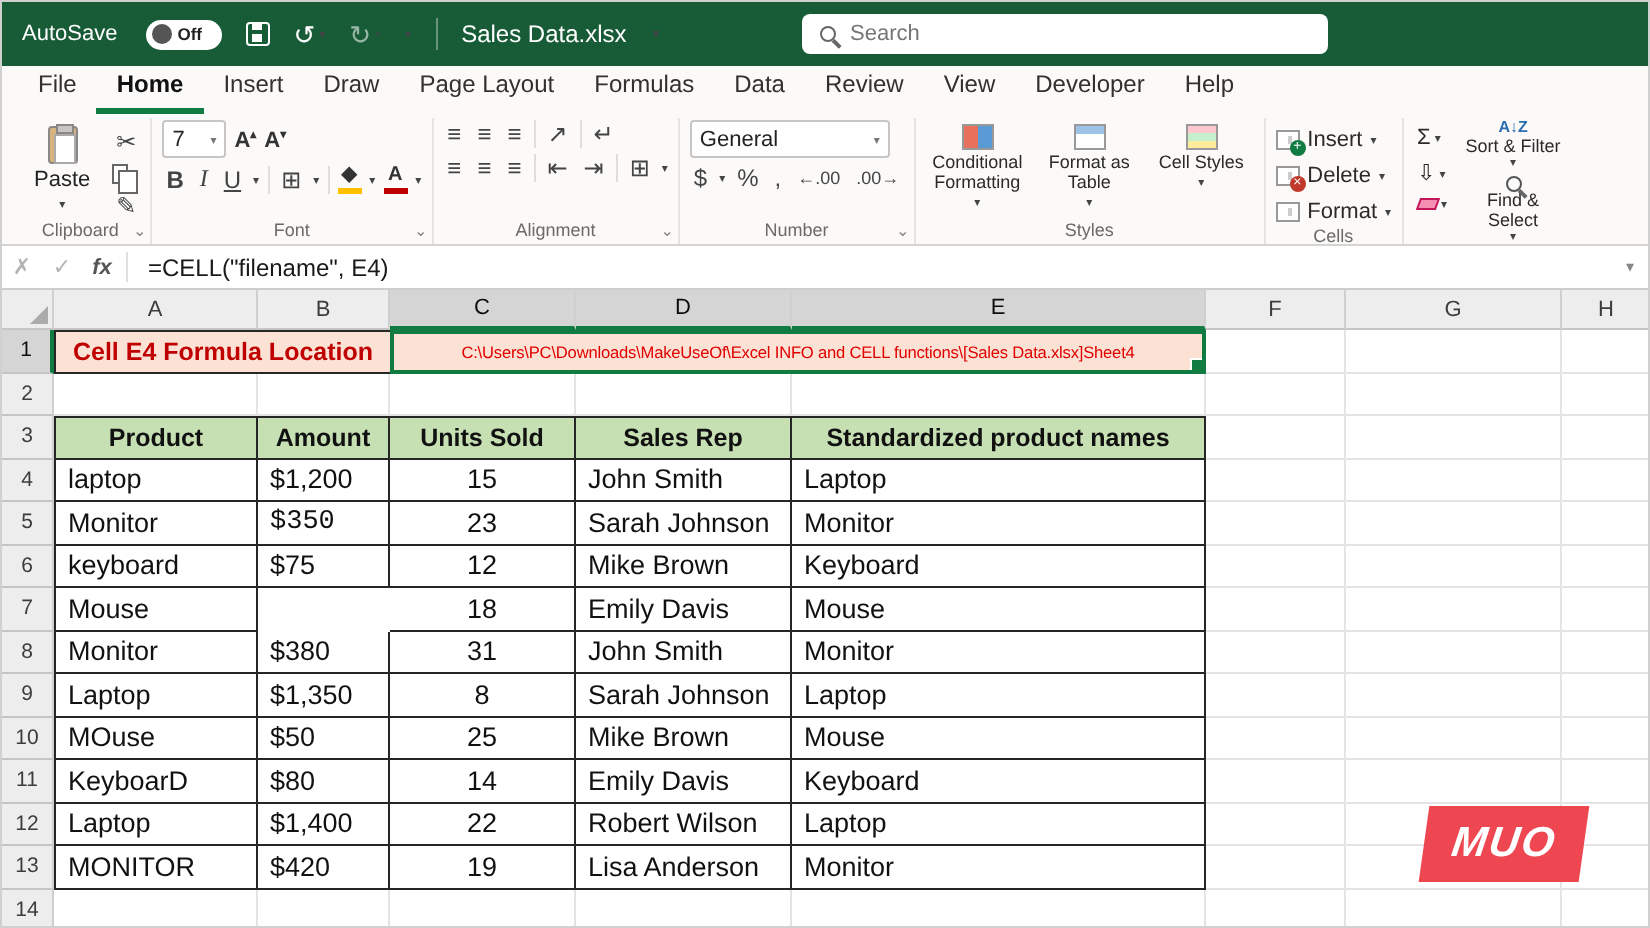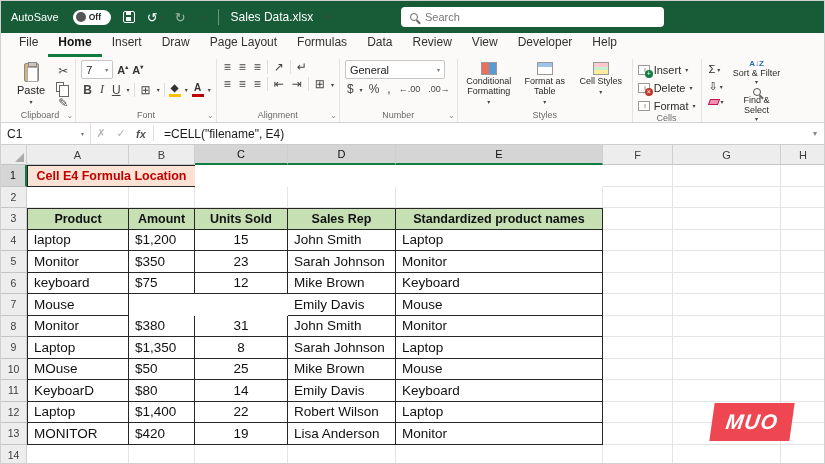--- a/index.html
+++ b/index.html
@@ -348,44 +348,41 @@
             </div>
           </div>
         </div>
       </div>
       <div class="rg-label">Editing</div>
     </div>
 
   </div>
 
   <div class="fbar">
-    <div class="namebox">
-      <span>C1</span>
-      <span class="mini-caret">▾</span>
-    </div>
     <span class="fb-btn">✗</span>
     <span class="fb-btn">✓</span>
     <span class="fb-btn fb-fx">fx</span>
     <span class="fb-div"></span>
     <div class="formula">=CELL("filename", E4)</div>
     <span class="fb-expand">▾</span>
   </div>
 
   <div class="grid" id="grid" style="grid-template-columns: 26px 102px 66px 93px 108px 207px 70px 108px 45px; grid-template-rows: 20px repeat(14, 21.5px);">
       <div class="gh corner" style="grid-area: 1 / 1;"></div>
       <div class="gh colh" style="grid-area: 1 / 2;">A</div>
       <div class="gh colh" style="grid-area: 1 / 3;">B</div>
       <div class="gh colh sel" style="grid-area: 1 / 4;">C</div>
       <div class="gh colh sel" style="grid-area: 1 / 5;">D</div>
       <div class="gh colh sel" style="grid-area: 1 / 6;">E</div>
       <div class="gh colh" style="grid-area: 1 / 7;">F</div>
       <div class="gh colh" style="grid-area: 1 / 8;">G</div>
       <div class="gh colh" style="grid-area: 1 / 9;">H</div>
       <div class="gh rowh sel" style="grid-area: 2 / 1;">1</div>
       <div class="cell banner-a" style="grid-area: 2 / 2 / auto / span 2;">Cell E4 Formula Location</div>
+      <div class="cell banner-c" style="grid-area: 2 / 4 / auto / span 3;">C:\Users\PC\Downloads\MakeUseOf\Excel INFO and CELL functions\[Sales Data.xlsx]Sheet4</div>
       <div class="cell blank" style="grid-area: 2 / 7;"></div>
       <div class="cell blank" style="grid-area: 2 / 8;"></div>
       <div class="cell blank" style="grid-area: 2 / 9;"></div>
       <div class="gh rowh" style="grid-area: 3 / 1;">2</div>
       <div class="cell blank" style="grid-area: 3 / 2;"></div>
       <div class="cell blank" style="grid-area: 3 / 3;"></div>
       <div class="cell blank" style="grid-area: 3 / 4;"></div>
       <div class="cell blank" style="grid-area: 3 / 5;"></div>
       <div class="cell blank" style="grid-area: 3 / 6;"></div>
       <div class="cell blank" style="grid-area: 3 / 7;"></div>
@@ -404,39 +401,40 @@
       <div class="cell td al tfirst" style="grid-area: 5 / 2;">laptop</div>
       <div class="cell td al" style="grid-area: 5 / 3;">$1,200</div>
       <div class="cell td ac" style="grid-area: 5 / 4;">15</div>
       <div class="cell td al" style="grid-area: 5 / 5;">John Smith</div>
       <div class="cell td al" style="grid-area: 5 / 6;">Laptop</div>
       <div class="cell blank" style="grid-area: 5 / 7;"></div>
       <div class="cell blank" style="grid-area: 5 / 8;"></div>
       <div class="cell blank" style="grid-area: 5 / 9;"></div>
       <div class="gh rowh" style="grid-area: 6 / 1;">5</div>
       <div class="cell td al tfirst" style="grid-area: 6 / 2;">Monitor</div>
-      <div class="cell td al" style="grid-area: 6 / 3;">$350</div>
+      <div class="cell td al" style="grid-area: 6 / 3; font-family: Liberation Mono, monospace;">$350</div>
       <div class="cell td ac" style="grid-area: 6 / 4;">23</div>
       <div class="cell td al" style="grid-area: 6 / 5;">Sarah Johnson</div>
       <div class="cell td al" style="grid-area: 6 / 6;">Monitor</div>
       <div class="cell blank" style="grid-area: 6 / 7;"></div>
       <div class="cell blank" style="grid-area: 6 / 8;"></div>
       <div class="cell blank" style="grid-area: 6 / 9;"></div>
       <div class="gh rowh" style="grid-area: 7 / 1;">6</div>
       <div class="cell td al tfirst" style="grid-area: 7 / 2;">keyboard</div>
       <div class="cell td al" style="grid-area: 7 / 3;">$75</div>
       <div class="cell td ac" style="grid-area: 7 / 4;">12</div>
       <div class="cell td al" style="grid-area: 7 / 5;">Mike Brown</div>
       <div class="cell td al" style="grid-area: 7 / 6;">Keyboard</div>
       <div class="cell blank" style="grid-area: 7 / 7;"></div>
       <div class="cell blank" style="grid-area: 7 / 8;"></div>
       <div class="cell blank" style="grid-area: 7 / 9;"></div>
       <div class="gh rowh" style="grid-area: 8 / 1;">7</div>
       <div class="cell td al tfirst" style="grid-area: 8 / 2;">Mouse</div>
       <div class="cell td al" style="grid-area: 8 / 3; margin-top: 32px;">$45</div>
+      <div class="cell td ac" style="grid-area: 8 / 4;">18</div>
       <div class="cell td al" style="grid-area: 8 / 5;">Emily Davis</div>
       <div class="cell td al" style="grid-area: 8 / 6;">Mouse</div>
       <div class="cell blank" style="grid-area: 8 / 7;"></div>
       <div class="cell blank" style="grid-area: 8 / 8;"></div>
       <div class="cell blank" style="grid-area: 8 / 9;"></div>
       <div class="gh rowh" style="grid-area: 9 / 1;">8</div>
       <div class="cell td al tfirst" style="grid-area: 9 / 2;">Monitor</div>
       <div class="cell td al" style="grid-area: 9 / 3;">$380</div>
       <div class="cell td ac" style="grid-area: 9 / 4;">31</div>
       <div class="cell td al" style="grid-area: 9 / 5;">John Smith</div>

